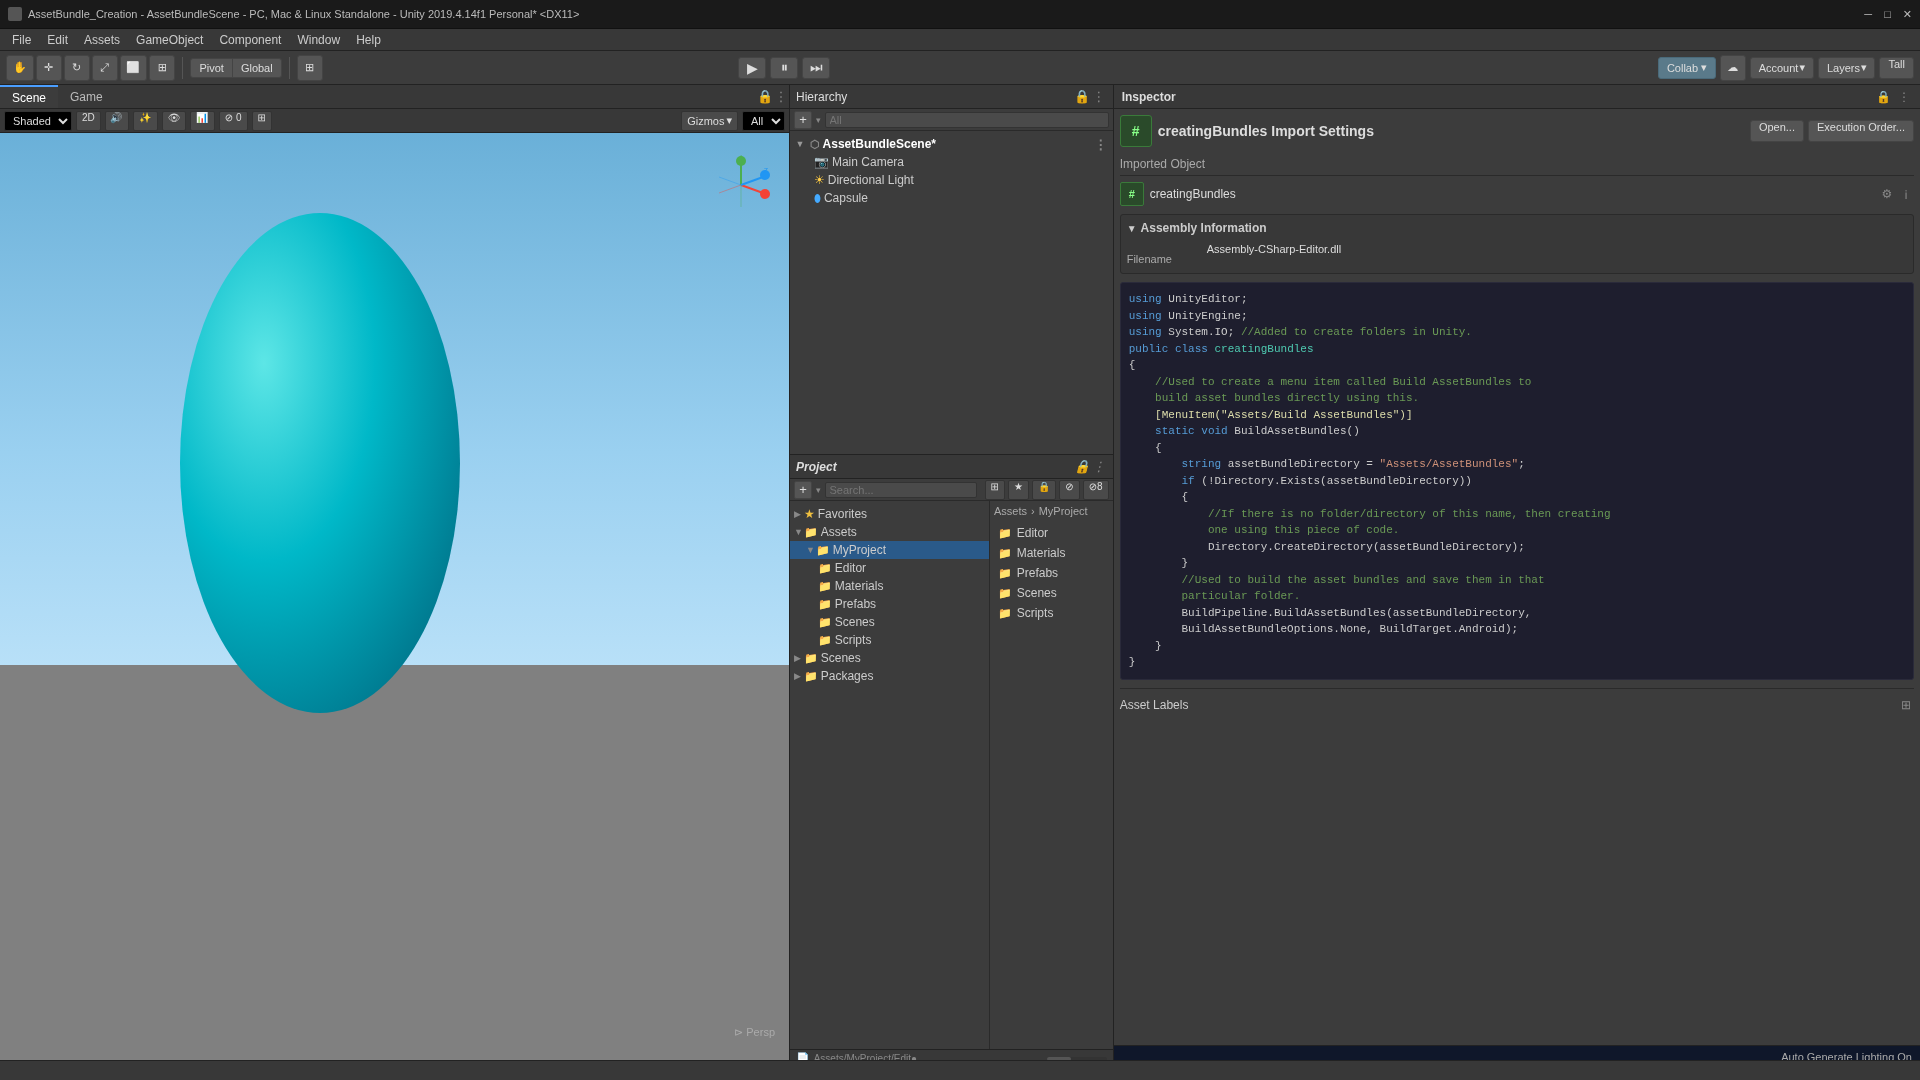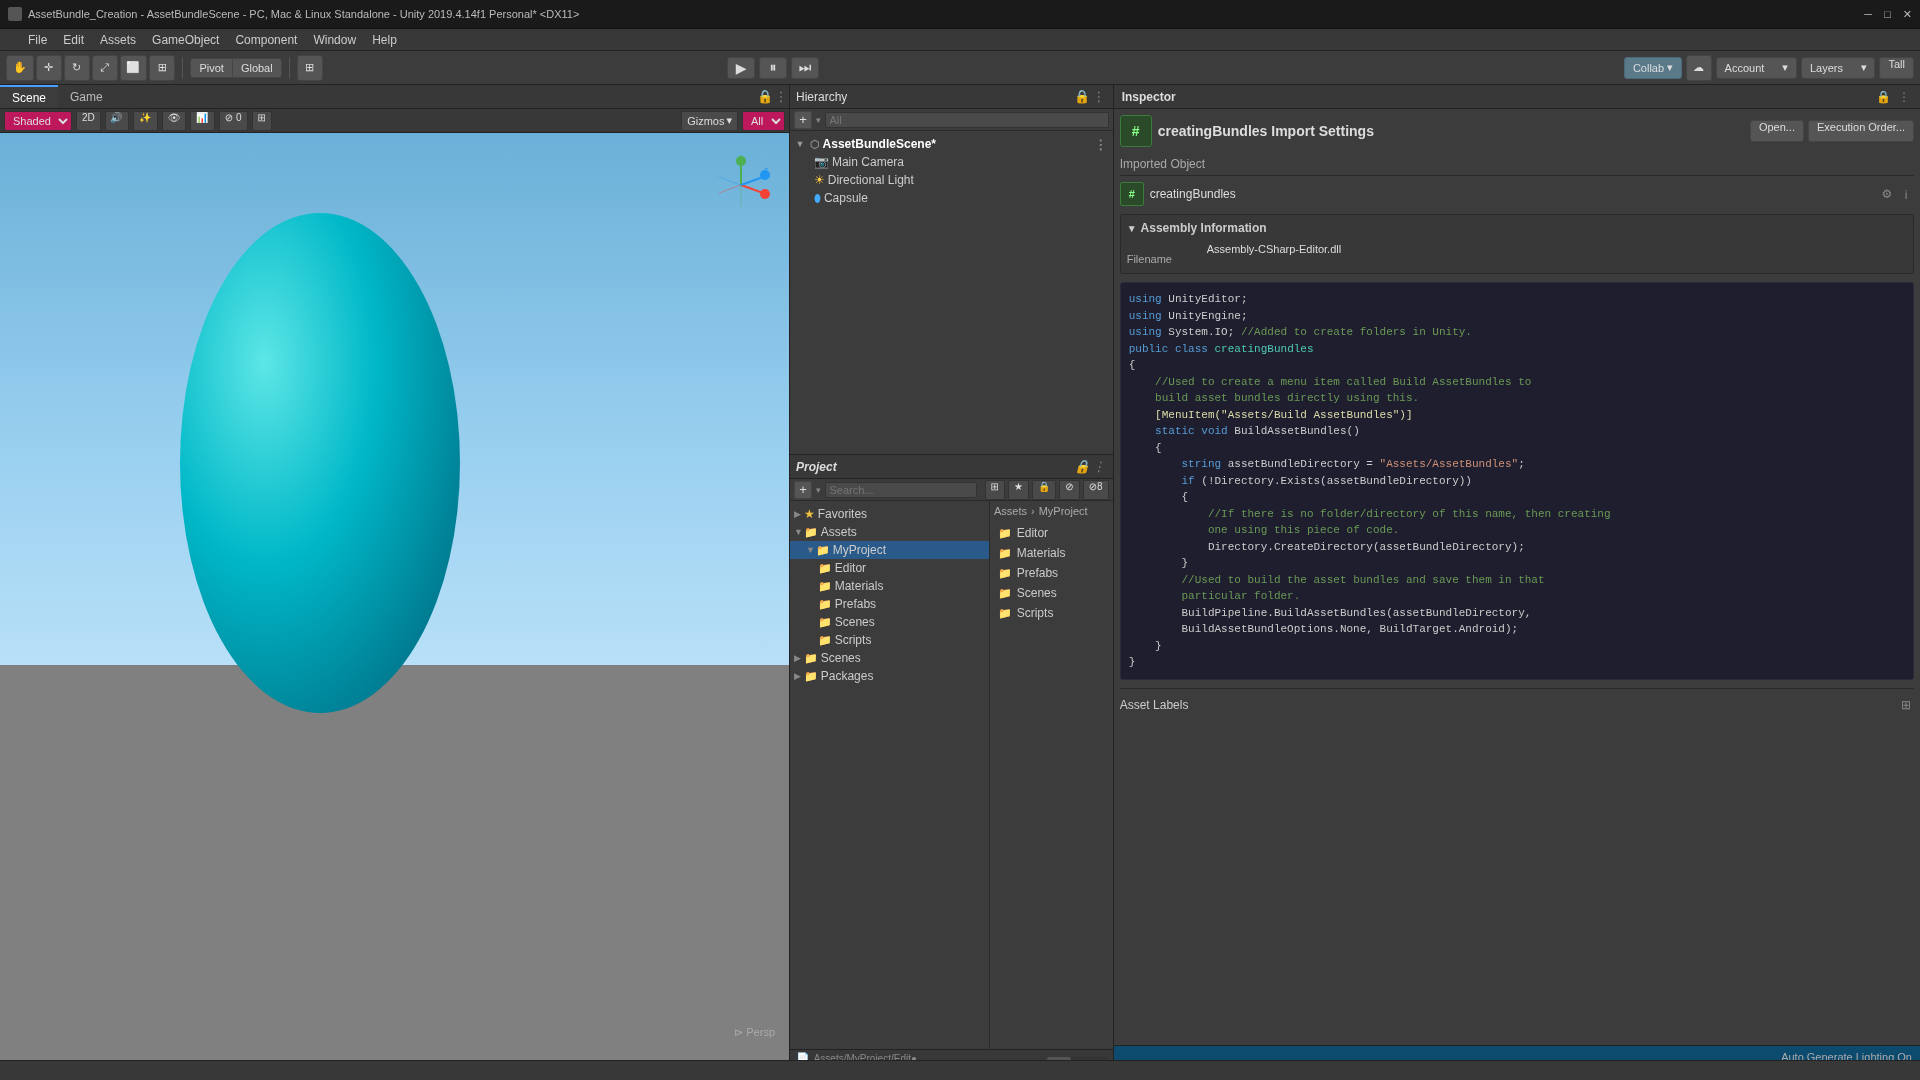--- a/index.html
+++ b/index.html
@@ -30,21 +30,21 @@
       margin-right: 6px;
       border-radius: 2px;
     }
 
     
     #menu-bar {
       height: 22px;
       background: #383838;
       display: flex;
       align-items: center;
-      padding: 0 20px;
+      padding: 0 4px;
       border-bottom: 1px solid #222;
       font-size: 12px;
       color: #ccc;
     }
     #menu-bar .menu-item {
       padding: 2px 8px;
       cursor: pointer;
       border-radius: 2px;
     }
 
@@ -135,21 +135,21 @@
     }
     .account-layers-btn {
       height: 22px;
       background: #555;
       border: 1px solid #444;
       border-radius: 3px;
       color: #ddd;
       font-size: 11px;
       padding: 0 8px;
       cursor: pointer;
-      display: flex; align-items: center; gap: 18px;
+      display: flex; align-items: center; gap: 1px;
     }
     .layout-btn {
       height: 22px;
       background: #555;
       border: 1px solid #444;
       border-radius: 3px;
       color: #ddd;
       font-size: 11px;
       padding: 0 8px;
       cursor: pointer;
@@ -199,21 +199,21 @@
       height: 24px;
       background: #383838;
       display: flex;
       align-items: center;
       padding: 0 4px;
       gap: 4px;
       border-bottom: 1px solid #222;
     }
     .vp-select {
       height: 20px;
-      background: #be185d;
+      background: #000000;
       border: 1px solid #333;
       border-radius: 2px;
       color: #ddd;
       font-size: 11px;
       padding: 0 4px;
     }
     .vp-btn {
       height: 20px;
       background: #4a4a4a;
       border: 1px solid #333;
@@ -597,21 +597,21 @@
       font-size: 12px;
       color: #ccc;
       padding: 4px 0;
       display: flex;
       align-items: center;
       justify-content: space-between;
     }
 
     .inspector-footer {
       height: 22px;
-      background: #0c4a6e;
+      background: #0f172a;
       display: flex;
       align-items: center;
       justify-content: flex-end;
       padding: 0 8px;
       font-size: 11px;
       color: #aaa;
       border-top: 1px solid #222;
     }
 
     

